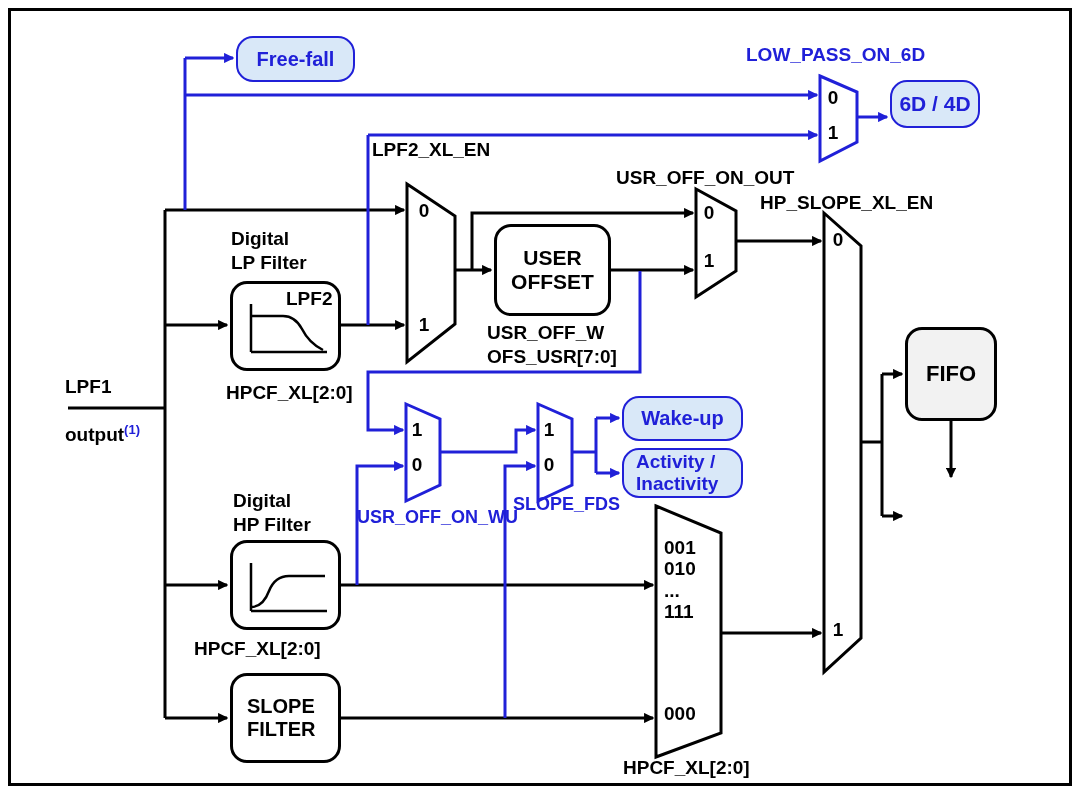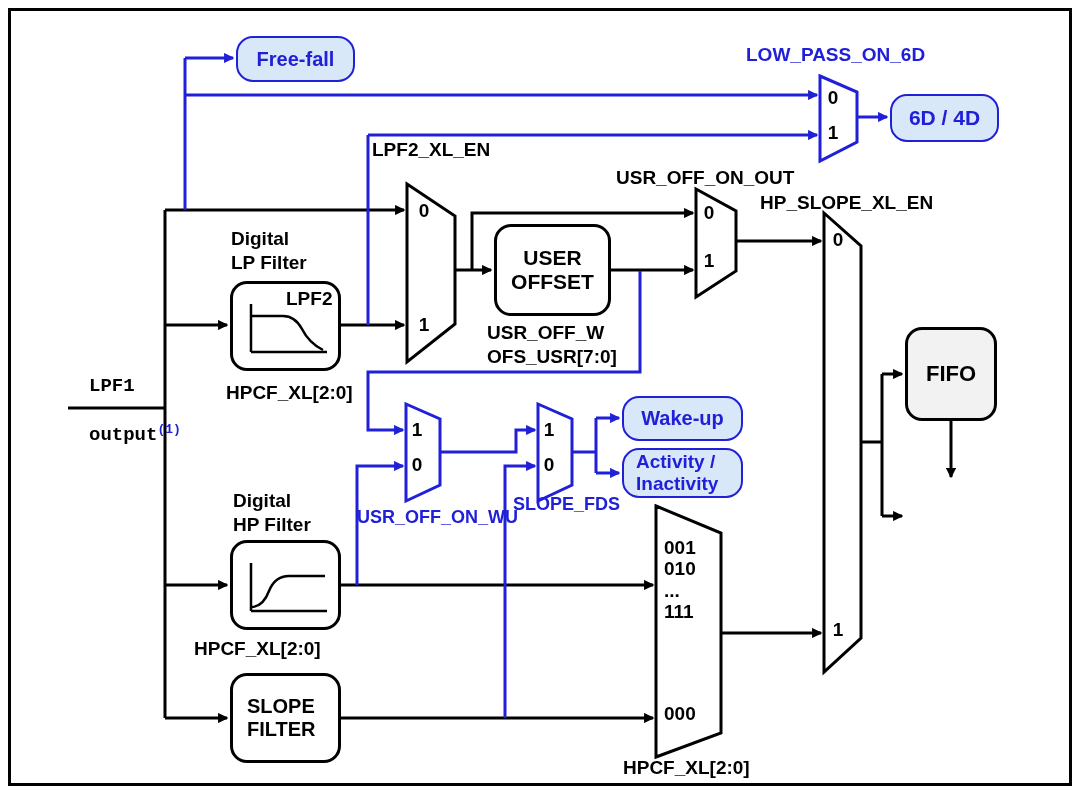--- a/index.html
+++ b/index.html
@@ -88,21 +88,21 @@
     <polygon class="mux b" points="406,404 440,419 440,485 406,501"></polygon>
     <polygon class="mux b" points="538,404 572,419 572,485 538,501"></polygon>
     <polygon class="mux k" points="656,506 721,533 721,733 656,757"></polygon>
   </svg>
 
   <div class="frame"></div>
 
   <div class="box bluebox" style="left:236px;top:36px;width:119px;height:46px;font-size:20px;">
     <span>Free-fall</span>
   </div>
-  <div class="box bluebox" style="left:890px;top:94px;width:109px;height:48px;font-size:21px;">
+  <div class="box bluebox" style="left:890px;top:80px;width:90px;height:48px;font-size:21px;">
     <span>6D / 4D</span>
   </div>
   <div class="box blackbox" style="left:494px;top:224px;width:117px;height:92px;font-size:21px;">
     <span>USER
 OFFSET</span>
   </div>
 
   <div class="box blackbox" style="left:230px;top:281px;width:111px;height:90px;">
     <svg class="ficon" width="90" height="62" viewBox="0 0 90 62">
       <path d="M8,4 V52 M8,52 H84"></path>
@@ -138,21 +138,21 @@
   <div class="lbl b" style="left:746px;top:43px;">LOW_PASS_ON_6D</div>
   <div class="lbl" style="left:372px;top:138px;">LPF2_XL_EN</div>
   <div class="lbl" style="left:616px;top:166px;">USR_OFF_ON_OUT</div>
   <div class="lbl" style="left:760px;top:191px;text-align:center;">HP_SLOPE_XL_EN</div>
   <div class="lbl" style="left:231px;top:227px;">Digital
 LP Filter</div>
   <div class="lbl" style="left:487px;top:321px;">USR_OFF_W
 OFS_USR[7:0]</div>
   <div class="lbl" style="left:226px;top:381px;">HPCF_XL[2:0]</div>
 
-  <div class="lbl" style="left:89px;top:351px;font-family:Liberation Mono, monospace;">
+  <div class="lbl" style="left:65px;top:351px;">
     <span>LPF1</span><br>
     <span>output</span><sup class="blue-sup">(1)</sup>
   </div>
 
   <div class="lbl b s18" style="left:357px;top:506px;">USR_OFF_ON_WU</div>
   <div class="lbl b s18" style="left:513px;top:493px;">SLOPE_FDS</div>
   <div class="lbl" style="left:233px;top:489px;">Digital
 HP Filter</div>
   <div class="lbl" style="left:194px;top:637px;">HPCF_XL[2:0]</div>
   <div class="lbl" style="left:623px;top:756px;">HPCF_XL[2:0]</div>

